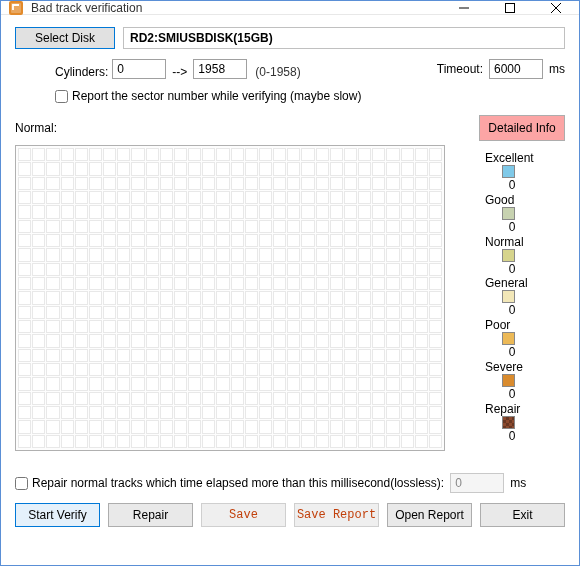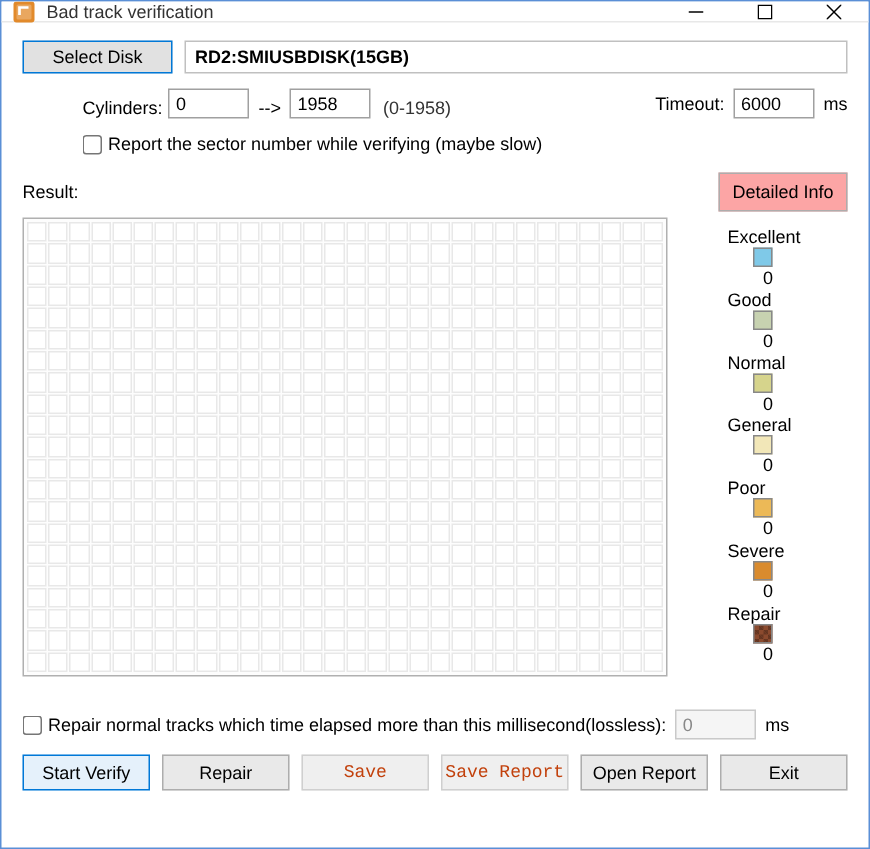--- a/index.html
+++ b/index.html
@@ -200,21 +200,21 @@
       <span style="margin-left:6px">ms</span>
     </div>
   </div>
 
   <div class="check-row">
     <input type="checkbox" style="">
     <label>Report the sector number while verifying (maybe slow)</label>
   </div>
 
   <div class="result-header">
-    <span>Result:</span>
+    <span>Normal:</span>
     <button class="detailed-btn">Detailed Info</button>
   </div>
 
   <div class="result-area">
     <div class="grid-wrap">
       <div class="grid" id="grid">
           <div class="cell"></div>
           <div class="cell"></div>
           <div class="cell"></div>
           <div class="cell"></div>

